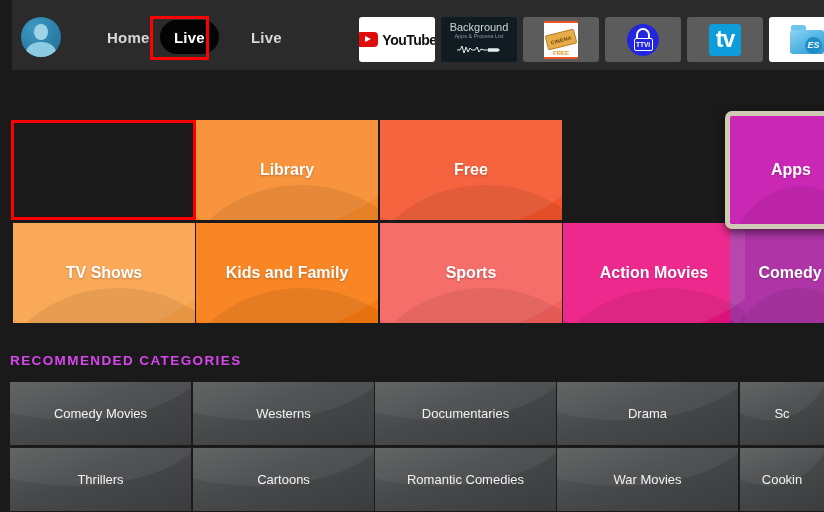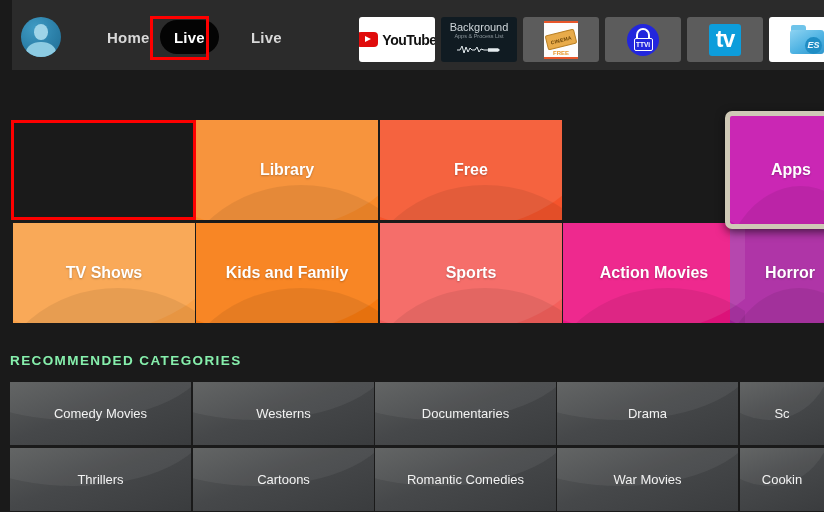--- a/index.html
+++ b/index.html
@@ -200,21 +200,21 @@
   .mic .stem {
     position:absolute; left:3.8px; top:13px; width:1.6px; height:4px; background:#fff;
   }
   .mic .base {
     position:absolute; left:0.5px; bottom:0; width:8px; height:1.6px; background:#fff;
   }
 
   
   #rec-title {
     position:absolute; left:10px; top:353px;
-    color:#86efac; font-size:13.5px; font-weight:bold; letter-spacing:1.4px;
+    color:#d946ef; font-size:13.5px; font-weight:bold; letter-spacing:1.4px;
   }
   #catgrid { position:absolute; left:0; top:382px; width:704px; height:130px; }
   .cat {
     position:absolute; height:63px; overflow:hidden;
     background:linear-gradient(160deg,#5a5c5c 0%,#46484a 45%,#3a3c3e 100%);
     display:flex; align-items:center; justify-content:center;
   }
   .cat .gl {
     position:absolute; left:-40%; top:-150%;
     width:150%; height:210%; border-radius:50%;
@@ -324,21 +324,21 @@
       <span class="label">Sports</span>
     </div>
     <div class="tile" style="left: 563px; top: 103px; width: 182px; height: 100px; background: rgb(237, 20, 131);">
       <span class="wv1"></span>
       <span class="wv2"></span>
       <span class="label">Action Movies</span>
     </div>
     <div class="tile" style="left: 730px; top: 103px; width: 120px; height: 100px; background: rgb(168, 33, 159);">
       <span class="wv1"></span>
       <span class="wv2"></span>
-      <span class="label">Horror</span>
+      <span class="label">Comedy</span>
     </div>
   </div>
 
 <div id="rec-title">RECOMMENDED CATEGORIES</div>
 <div id="catgrid">
     <div class="cat" style="left: 10px; top: 0px; width: 181px;">
       <span class="gl"></span>
       <span class="label">Comedy Movies</span>
     </div>
     <div class="cat" style="left: 193px; top: 0px; width: 181px;">

